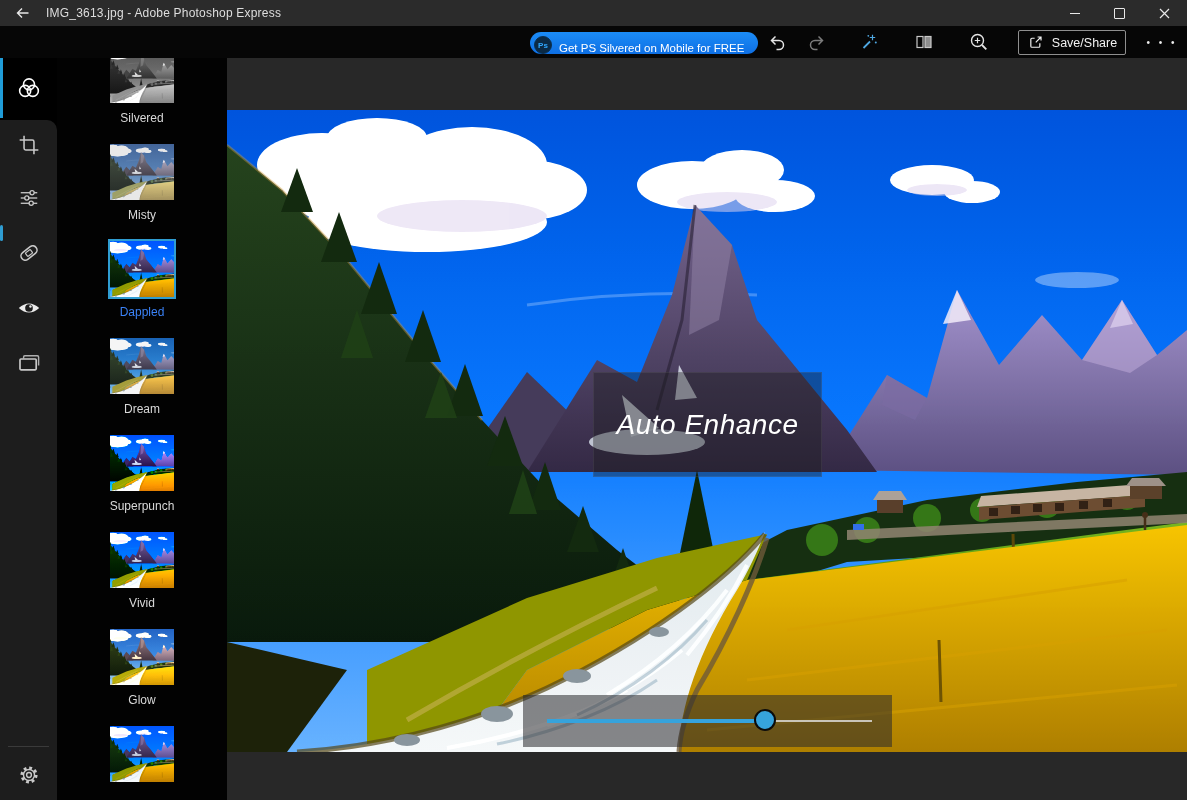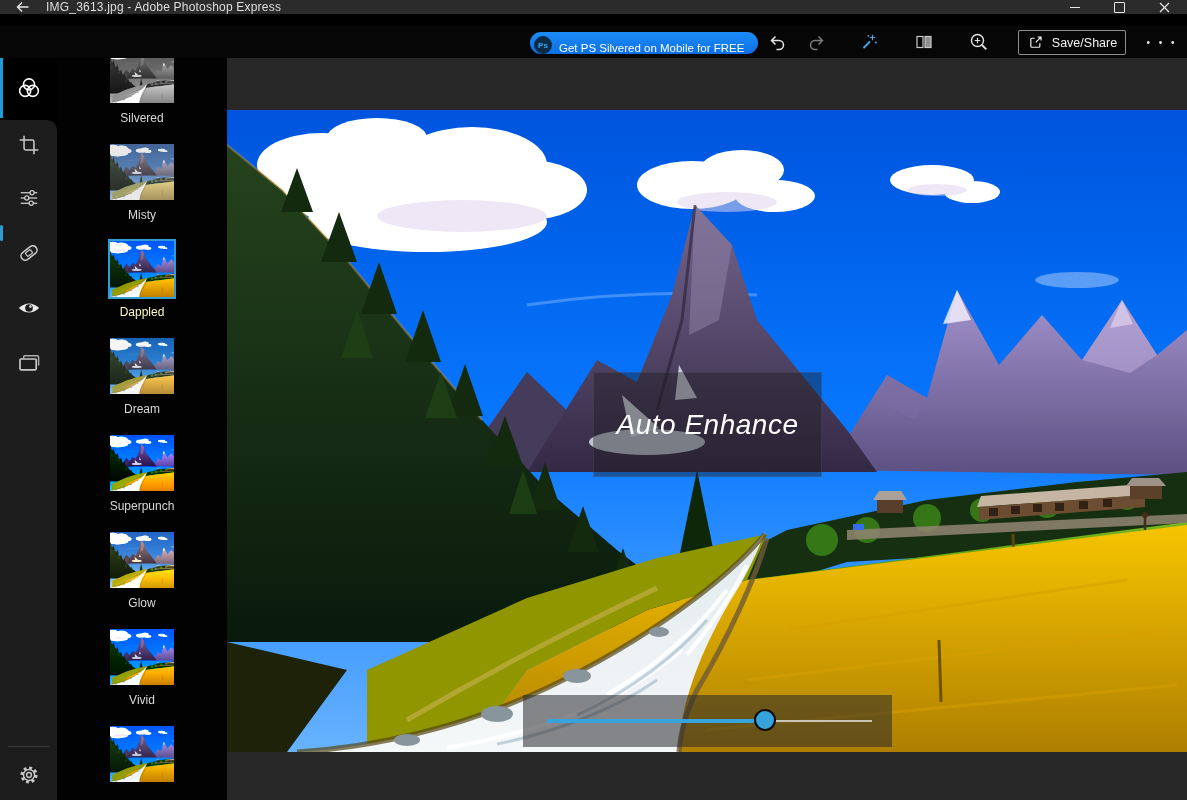--- a/index.html
+++ b/index.html
@@ -1,19 +1,19 @@
 <!DOCTYPE html>
 <html><head>
 <meta charset="utf-8">
 <style>
   html,body{margin:0;padding:0;}
   body{width:1187px;height:800px;overflow:hidden;background:#000;font-family:"Liberation Sans",sans-serif;position:relative;-webkit-font-smoothing:antialiased;}
 
   
-  .titlebar{position:absolute;top:0;left:0;right:0;height:14px;background:#2b2b2b;display:flex;align-items:center;z-index:30;}
+  .titlebar{position:absolute;top:0;left:0;right:0;height:26px;background:#2b2b2b;display:flex;align-items:center;z-index:30;}
   .back-btn{width:46px;height:26px;display:flex;align-items:center;justify-content:center;color:#e8e8e8;cursor:default;}
   .win-title{color:#dedede;font-size:12px;letter-spacing:.2px;}
   .win-controls{margin-left:auto;display:flex;height:26px;}
   .win-btn{width:45px;height:26px;display:flex;align-items:center;justify-content:center;color:#e8e8e8;}
   .glyph-min{display:block;width:10px;height:1px;background:#e8e8e8;}
   .glyph-max{display:block;width:9px;height:9px;border:1px solid #e8e8e8;border-radius:1px;}
 
   
   .toolbar{position:absolute;top:26px;left:0;right:0;height:32px;background:#060606;z-index:29;}
   .promo-pill{position:absolute;left:530px;top:6px;height:22px;padding:0 14px 0 4px;border-radius:12px;
@@ -43,21 +43,21 @@
   .rail-scroll{position:absolute;left:0;top:167px;width:3px;height:16px;background:#2f9dd2;border-radius:2px;}
 
   
   .filmstrip{position:absolute;top:58px;left:57px;width:170px;bottom:0;background:#020202;overflow:hidden;z-index:10;}
   .filter-list{margin-top:-11px;display:flex;flex-direction:column;align-items:center;}
   .filter-item{display:flex;flex-direction:column;align-items:center;margin-bottom:19px;}
   .thumb{width:64px;height:56px;overflow:hidden;margin-bottom:8px;background:#111;position:relative;}
   .thumb svg{display:block;width:64px;height:56px;}
   .filter-label{height:14px;font-size:12px;color:#d9d9d9;line-height:14px;}
   .filter-item.selected .thumb{box-shadow:0 0 0 2px #2f9dd2;}
-  .filter-item.selected .filter-label{color:#fef9c3;}
+  .filter-item.selected .filter-label{color:#3b82f6;}
   .f-silvered svg{filter:grayscale(1) contrast(1.02) brightness(1.06);}
   .f-misty svg{filter:saturate(.45) brightness(1.18) contrast(.82);}
   .f-dappled svg{filter:saturate(1.45) contrast(1.08);}
   .f-dream svg{filter:saturate(.75) brightness(1.12) contrast(.92) hue-rotate(-6deg);}
   .f-superpunch svg{filter:saturate(1.9) contrast(1.28);}
   .f-vivid svg{filter:saturate(1.65) contrast(1.12);}
   .f-glow svg{filter:sepia(.5) saturate(1.7) brightness(1.1) contrast(1.05);}
   .f-extra svg{filter:saturate(1.5) contrast(1.05);}
 
   
@@ -415,36 +415,36 @@
 
     <div class="filter-item f-superpunch">
       <div class="thumb">
           <svg viewBox="0 0 960 642" preserveAspectRatio="xMidYMid slice">
             <use href="#scene"></use>
           </svg>
         </div>
       <div class="filter-label">Superpunch</div>
     </div>
 
+    <div class="filter-item f-vivid">
+      <div class="thumb">
+          <svg viewBox="0 0 960 642" preserveAspectRatio="xMidYMid slice">
+            <use href="#scene"></use>
+          </svg>
+        </div>
+      <div class="filter-label">Vivid</div>
+    </div>
+
     <div class="filter-item f-glow">
       <div class="thumb">
           <svg viewBox="0 0 960 642" preserveAspectRatio="xMidYMid slice">
             <use href="#scene"></use>
           </svg>
         </div>
       <div class="filter-label">Glow</div>
-    </div>
-
-    <div class="filter-item f-vivid">
-      <div class="thumb">
-          <svg viewBox="0 0 960 642" preserveAspectRatio="xMidYMid slice">
-            <use href="#scene"></use>
-          </svg>
-        </div>
-      <div class="filter-label">Vivid</div>
     </div>
 
     <div class="filter-item f-extra">
       <div class="thumb">
           <svg viewBox="0 0 960 642" preserveAspectRatio="xMidYMid slice">
             <use href="#scene"></use>
           </svg>
         </div>
       <div class="filter-label"></div>
     </div>

